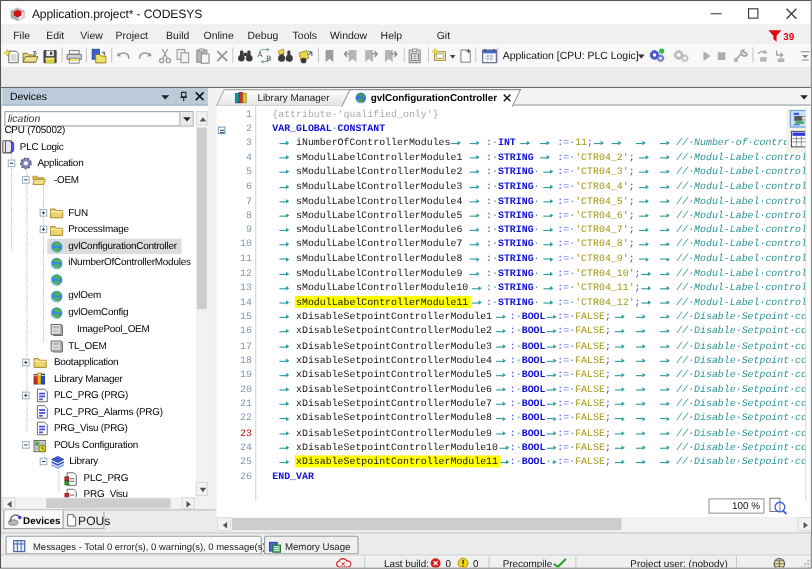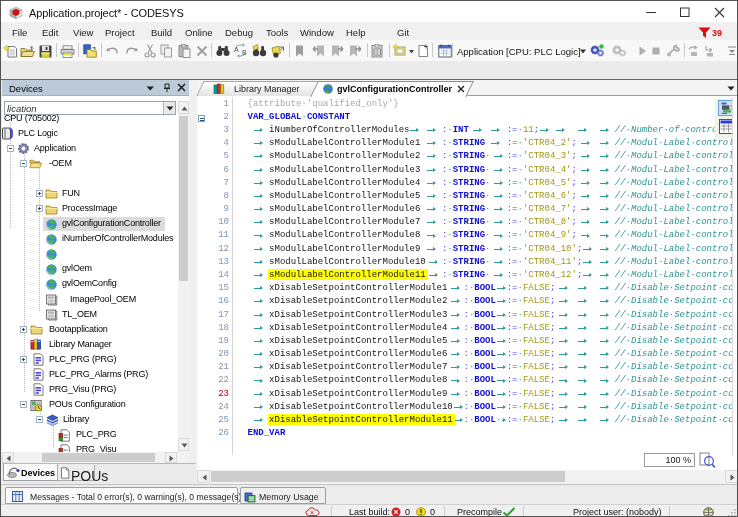--- a/index.html
+++ b/index.html
@@ -584,21 +584,21 @@
    <path d="M2.5 7.5 Q2 3 5.5 1.5 Q9 0.5 10.5 3" fill="none" stroke="#6a6a6a" stroke-width="1.2"></path>
    <circle cx="11" cy="3.5" r="1.6" fill="#3a3ad0"></circle>
   </svg>
   <span style="position:absolute;left:17px;top:3.5px;font-size:9px;font-weight:bold;color:#000">Devices</span>
  </div>
  <div style="position:absolute;left:55px;top:1px;width:38px;height:16px;background:#ededed;border:1px solid #adadad;border-top:none">
   <svg style="left:2px;top:2px" width="10" height="12" viewBox="0 0 10 12">
           <path d="M1.5 0.8 L6.5 0.8 L8.8 3.1 L8.8 11.2 L1.5 11.2 Z" fill="#fff" stroke="#6a6a6a" stroke-width="0.9"></path>
           <path d="M6.5 0.8 L6.5 3.1 L8.8 3.1" fill="none" stroke="#6a6a6a" stroke-width="0.8"></path>
         </svg>
-  <span style="position:absolute;left:13px;top:3px;font-size:14px;color:#222">POUs</span>
+  <span style="position:absolute;left:13px;top:3px;font-size:11px;color:#222">POUs</span>
  </div>
 </div>
 
 <div class="abs" id="ed">
  <div id="edtabs">
   <div class="etab" style="left:3px;width:118px">
    <div class="bg"></div>
    <svg style="left:13px;top:2px" width="13" height="12" viewBox="0 0 13 12">
             <rect x="1" y="2" width="3" height="8.5" fill="#00a0a0" stroke="#005a5a" stroke-width="0.6"></rect>
             <rect x="4.4" y="1" width="3" height="9.5" fill="#d82a2a" stroke="#7a1010" stroke-width="0.6"></rect>

